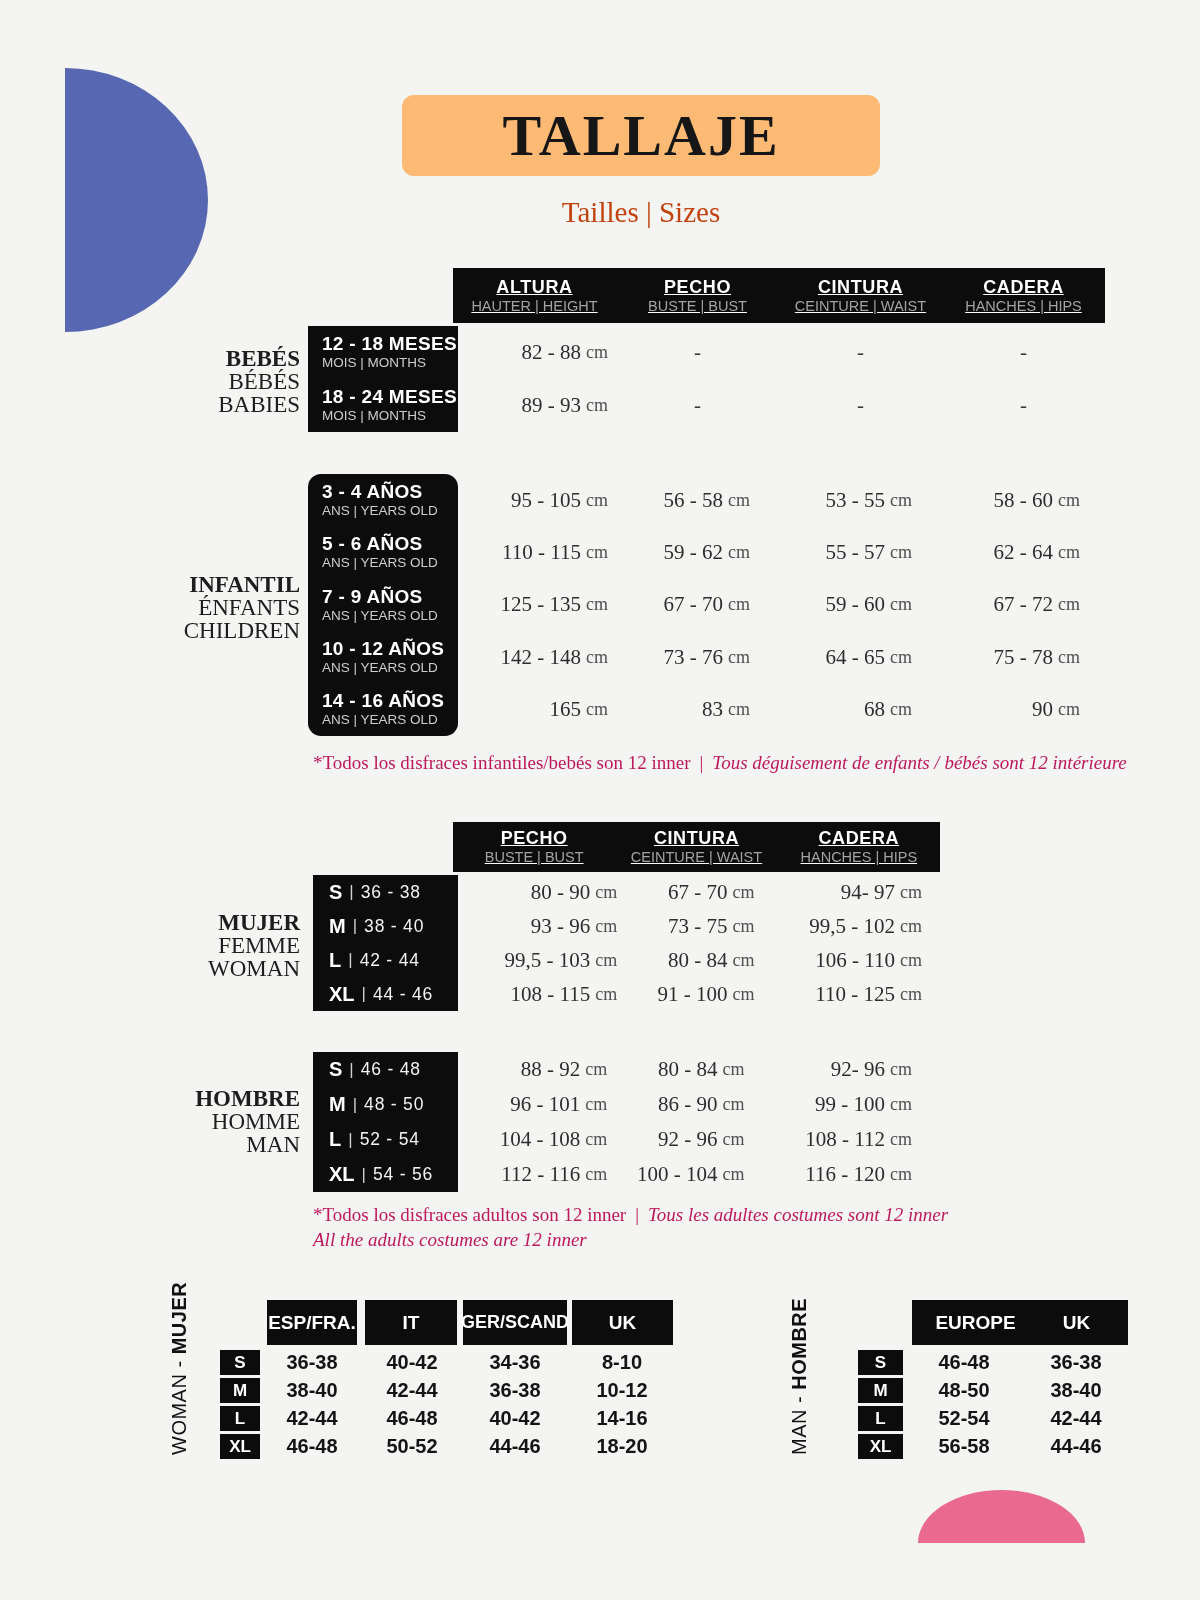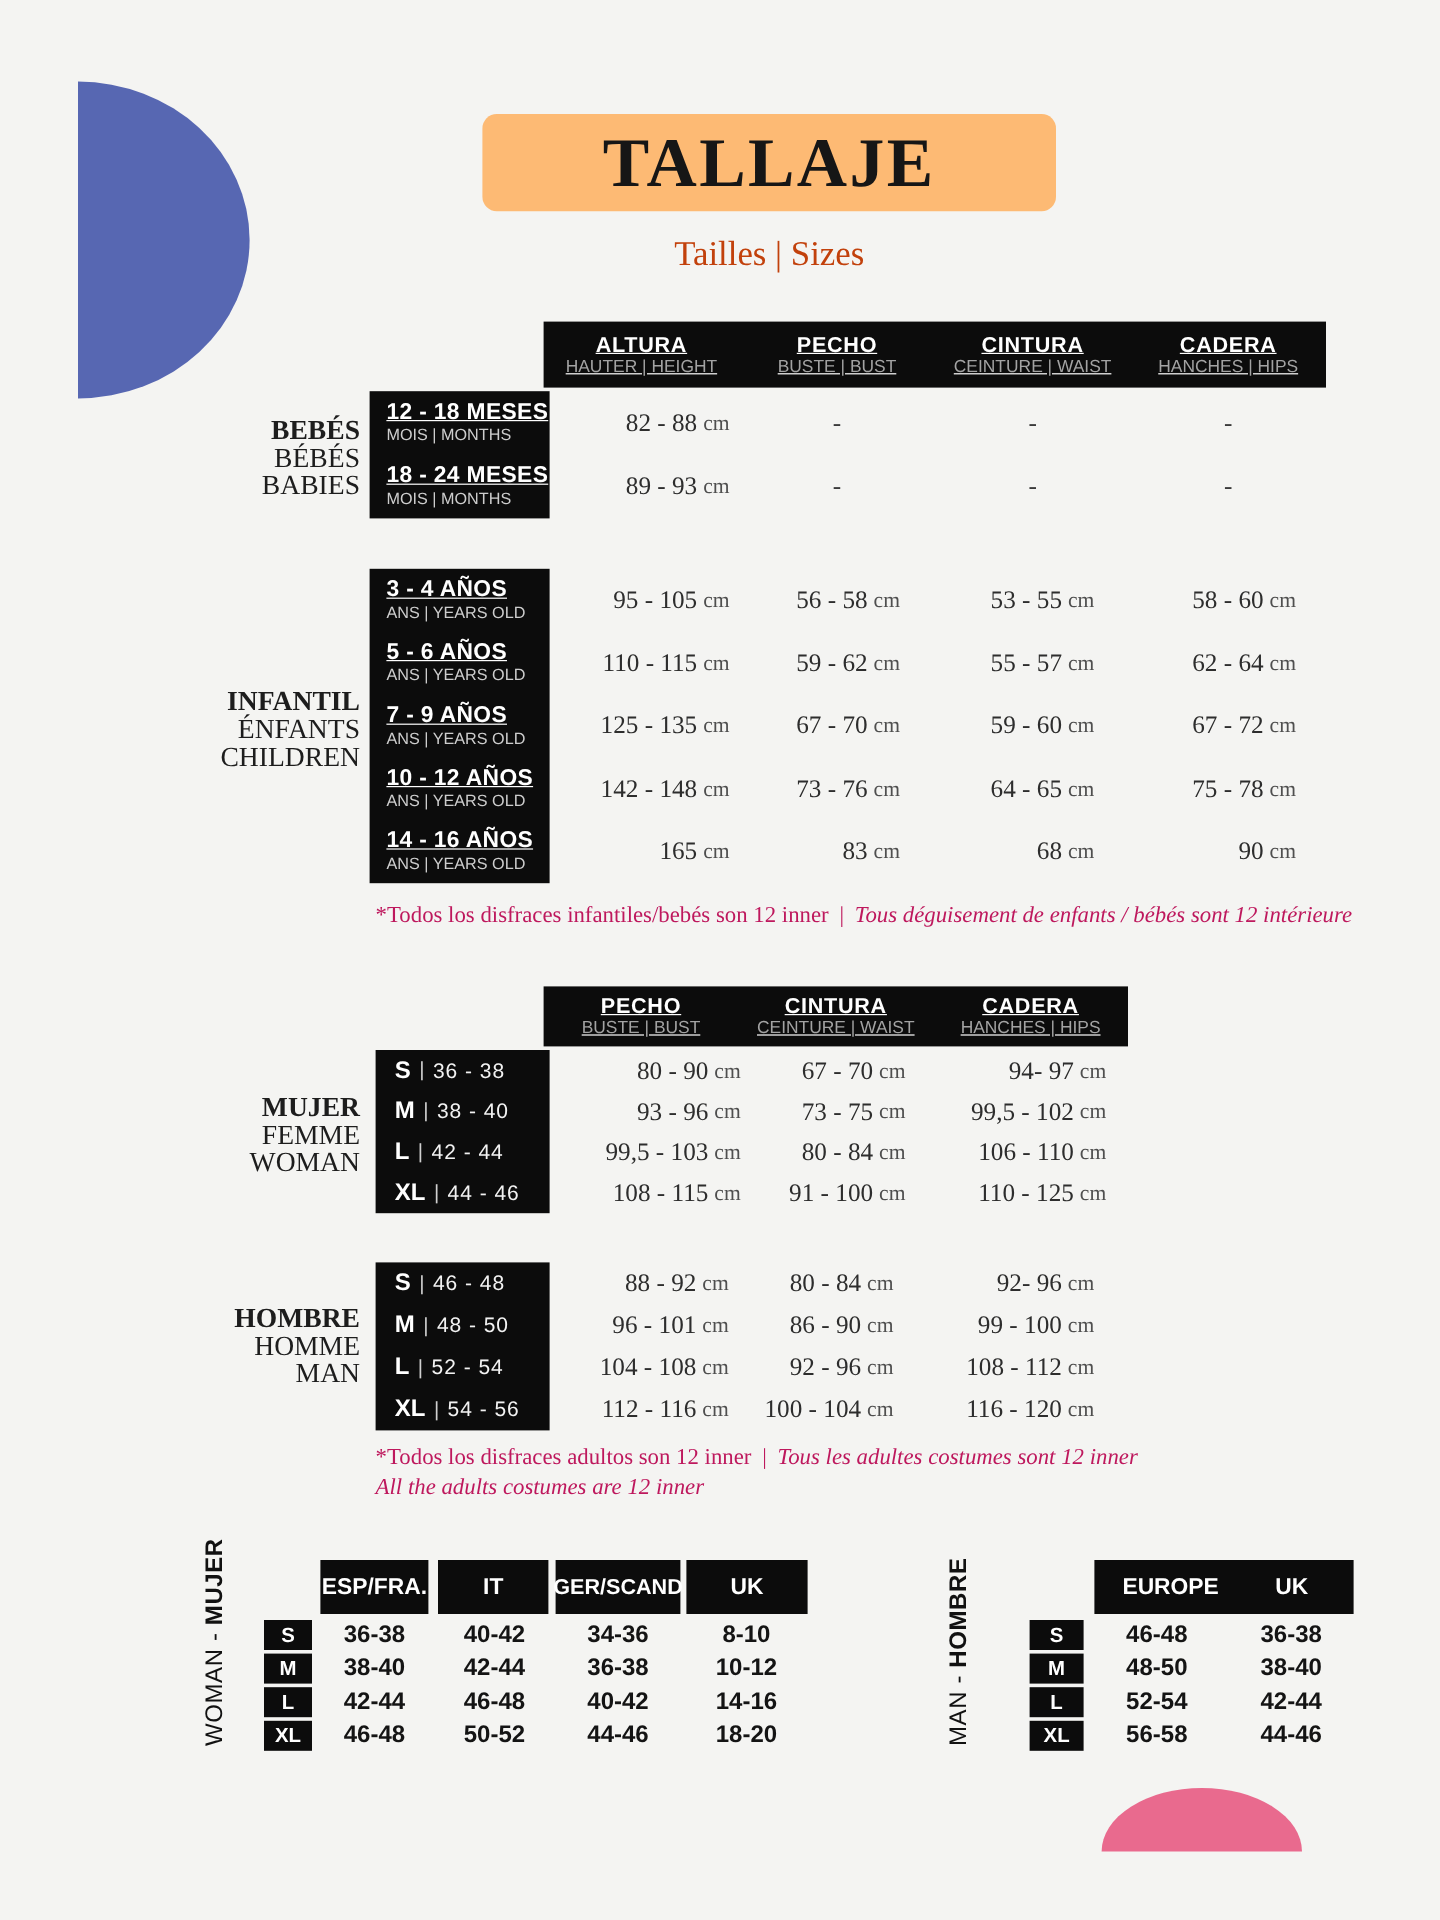--- a/index.html
+++ b/index.html
@@ -51,26 +51,26 @@
   .glabel .bold { font-weight:bold; }
   #label-bebes   { top:347px; }
   #label-infantil{ top:573px; }
   #label-mujer   { top:911px; }
   #label-hombre  { top:1087px; }
 
   
   .blackcol { position:absolute; background:#0c0c0c; display:flex; flex-direction:column;
               font-family:"Liberation Sans", sans-serif; color:#fff; }
   #baby-box   { left:308px; top:326px; width:150px; height:106px; }
-  #inf-box    { left:308px; top:474px; width:150px; height:262px; }
+  #inf-box    { left:308px; top:474px; width:150px; height:262px;border-radius:13px; }
   #mujer-box  { left:313px; top:875px; width:145px; height:136px; }
   #hombre-box { left:313px; top:1052px; width:145px; height:140px; }
   .bc-row { flex:1; display:flex; flex-direction:column; justify-content:center;
             padding-left:14px; line-height:1.1; }
-  .bc-row .l1 { font-weight:bold; font-size:19px; letter-spacing:.3px; white-space:nowrap;text-decoration:underline; }
+  .bc-row .l1 { font-weight:bold; font-size:19px; letter-spacing:.3px; white-space:nowrap; }
   .bc-row .l2 { font-size:13.5px; color:#cdcdcd; margin-top:1px; white-space:nowrap; }
   .size-row { flex:1; display:flex; align-items:center; padding-left:16px; white-space:nowrap; }
   .size-row .sz  { font-weight:bold; font-size:20px; }
   .size-row .pipe{ margin:0 7px; font-size:17px; color:#cfcfcf; font-weight:normal; }
   .size-row .rng { font-size:17.5px; color:#f2f2f2; letter-spacing:.8px; }
 
   
   .vals { position:absolute; display:grid; }
   #baby-vals   { left:453px; top:326px; grid-template-columns:163px 163px 163px 163px; grid-auto-rows:53px; }
   #inf-vals    { left:453px; top:474px; grid-template-columns:163px 163px 163px 163px; grid-auto-rows:52.4px; }

